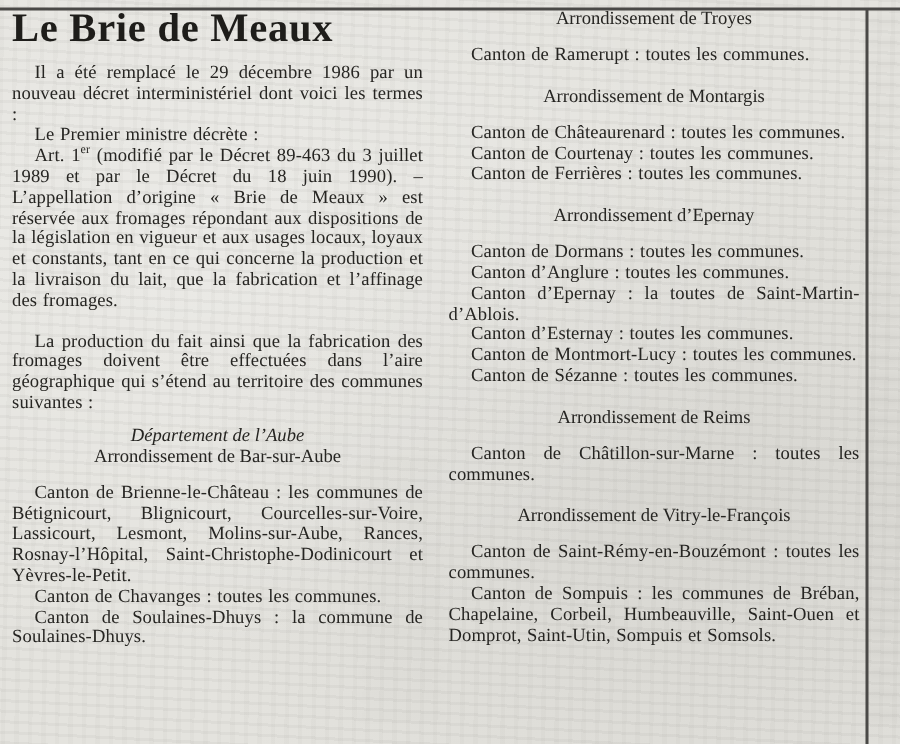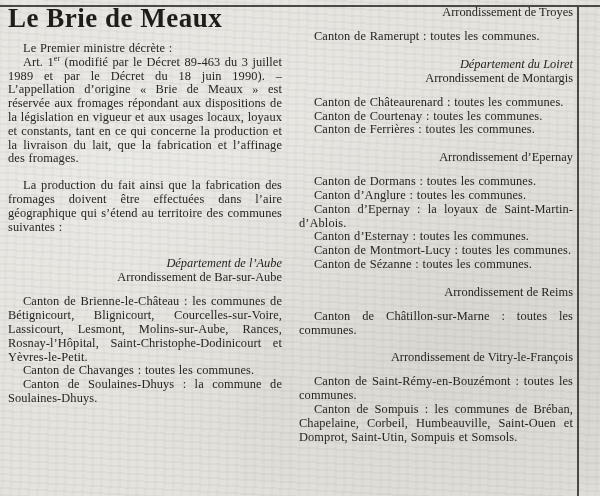--- a/index.html
+++ b/index.html
@@ -64,21 +64,21 @@
     margin:0;
     font-size:12.4px;
     line-height:13.8px;
     text-align:justify;
     text-indent:15px;
     letter-spacing:.1px;
     word-spacing:.5px;
   }
   sup.ordinal{font-size:8px;line-height:0;}
   .sect{
-    text-align:right;
+    text-align:center;
     font-size:12.4px;
     line-height:14px;
     margin:13px 0 11px 0;
   }
   .sect .dept{font-style:italic;}
   .sect div{margin:0;}
 </style>
 </head>
 <body>
 
@@ -87,58 +87,58 @@
   <div class="ghost g1"></div>
   <div class="ghost g2"></div>
   <div class="top-rule"></div>
   <div class="right-rule"></div>
 
   <div class="columns">
 
     <div class="col col-left">
       <h1 class="doc-title">Le Brie de Meaux</h1>
 
+      <p class="para">Il a été remplacé le 29 décembre 1986 par un nouveau décret interministériel dont voici les termes :</p>
       <p class="para">Le Premier ministre décrète :</p>
 
       <p class="para"><span>Art. 1</span><sup class="ordinal">er</sup><span> (modifié par le Décret 89-463 du 3 juillet 1989 et par le Décret du 18 juin 1990). – L’appellation d’origine « Brie de Meaux » est réservée aux fromages répondant aux dispositions de la législation en vigueur et aux usages locaux, loyaux et constants, tant en ce qui concerne la production et la livraison du lait, que la fabrication et l’affinage des fromages.</span></p>
 
       <p class="para" style="margin-top:13px;">La production du fait ainsi que la fabrication des fromages doivent être effectuées dans l’aire géographique qui s’étend au territoire des communes suivantes :</p>
 
-      <div class="sect" style="margin-top:22px;">
+      <div class="sect" style="margin-top:7px;">
         <div class="dept">Département de l’Aube</div>
         <div>Arrondissement de Bar-sur-Aube</div>
       </div>
 
       <p class="para">Canton de Brienne-le-Château : les communes de Bétignicourt, Blignicourt, Courcelles-sur-Voire, Lassicourt, Lesmont, Molins-sur-Aube, Rances, Rosnay-l’Hôpital, Saint-Christophe-Dodinicourt et Yèvres-le-Petit.</p>
       <p class="para">Canton de Chavanges : toutes les communes.</p>
       <p class="para">Canton de Soulaines-Dhuys : la commune de Soulaines-Dhuys.</p>
 
     </div>
 
     <div class="col col-right">
 
       <div class="sect" style="margin-top:0;">
         <div>Arrondissement de Troyes</div>
       </div>
       <p class="para">Canton de Ramerupt : toutes les communes.</p>
 
       <div class="sect">
-        <div class="dept">Département du Loiret</div>
         <div>Arrondissement de Montargis</div>
       </div>
       <p class="para">Canton de Châteaurenard : toutes les communes.</p>
       <p class="para">Canton de Courtenay : toutes les communes.</p>
       <p class="para">Canton de Ferrières : toutes les communes.</p>
 
       <div class="sect">
         <div>Arrondissement d’Epernay</div>
       </div>
       <p class="para">Canton de Dormans : toutes les communes.</p>
       <p class="para">Canton d’Anglure : toutes les communes.</p>
-      <p class="para">Canton d’Epernay : la loyaux de Saint-Martin-d’Ablois.</p>
+      <p class="para">Canton d’Epernay : la toutes de Saint-Martin-d’Ablois.</p>
       <p class="para">Canton d’Esternay : toutes les communes.</p>
       <p class="para">Canton de Montmort-Lucy : toutes les communes.</p>
       <p class="para">Canton de Sézanne : toutes les communes.</p>
 
       <div class="sect">
         <div>Arrondissement de Reims</div>
       </div>
       <p class="para">Canton de Châtillon-sur-Marne : toutes les communes.</p>
 
       <div class="sect">

